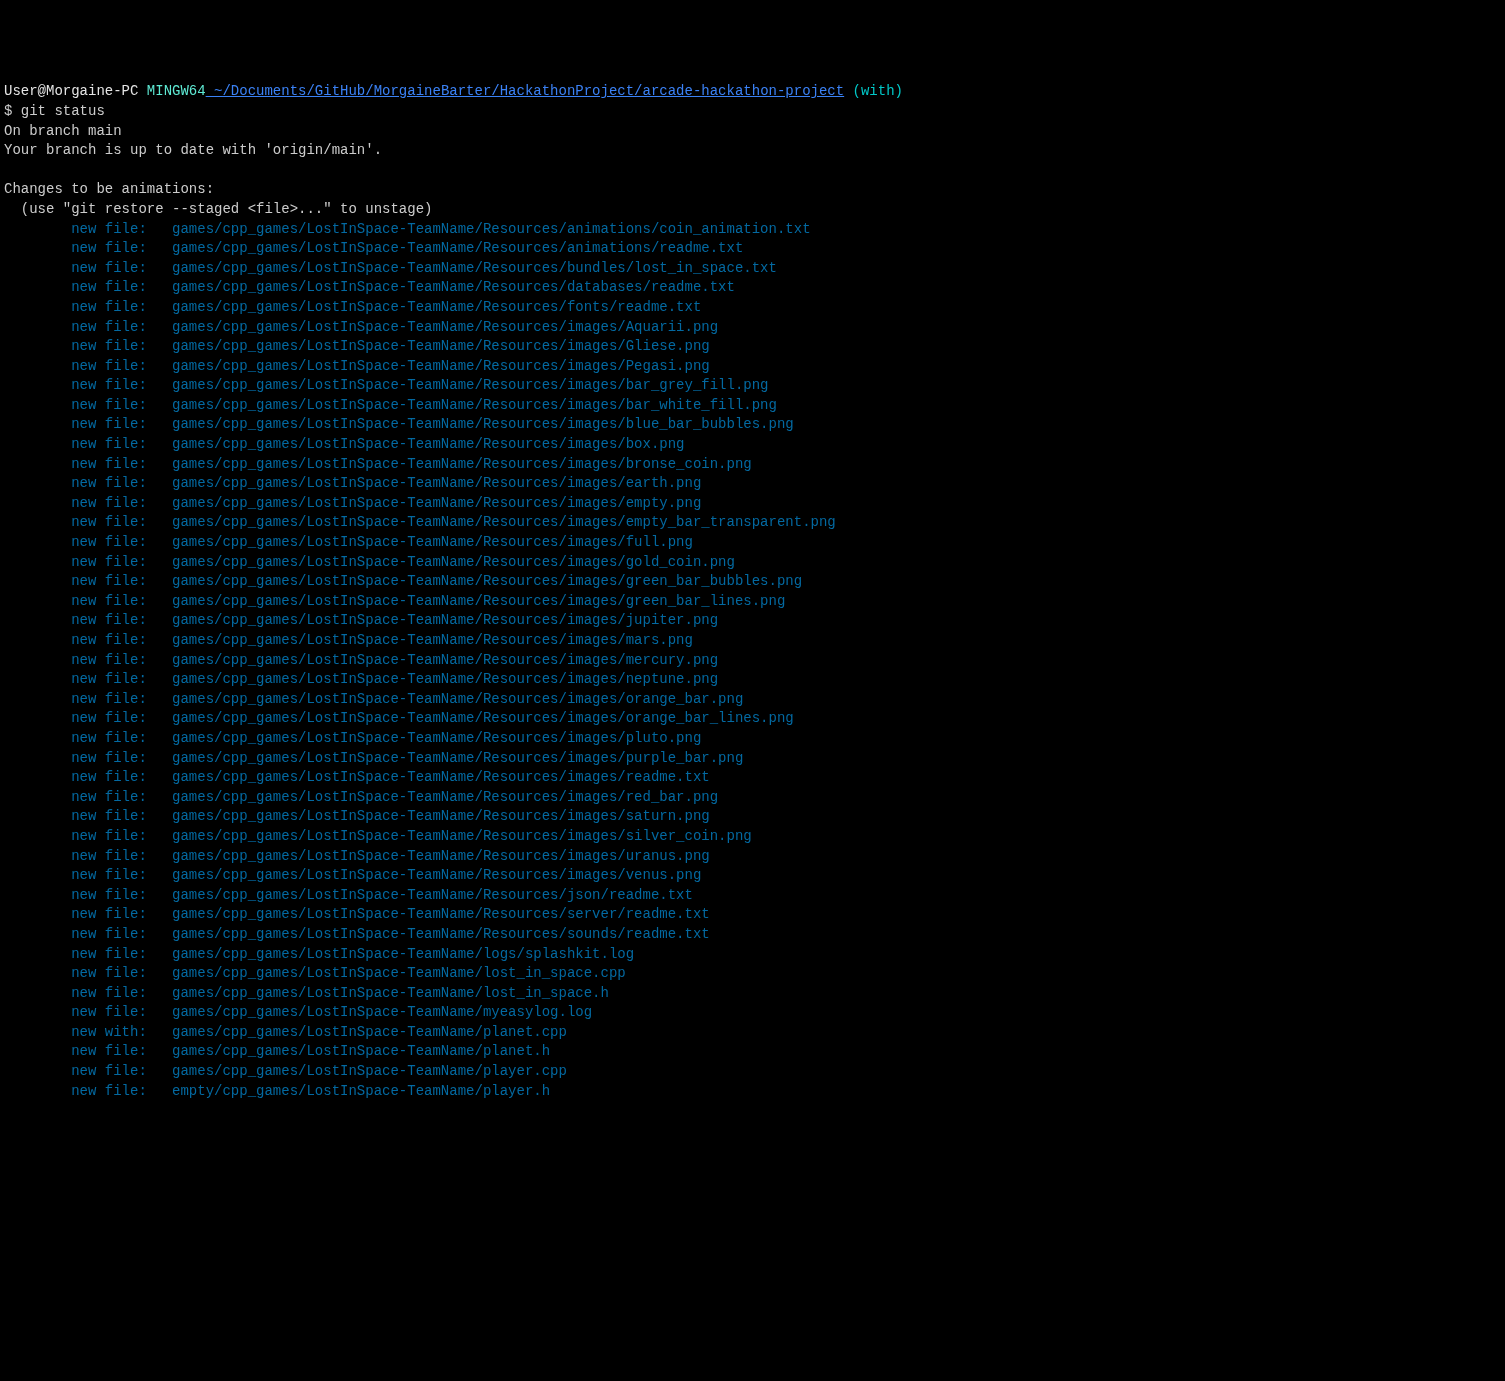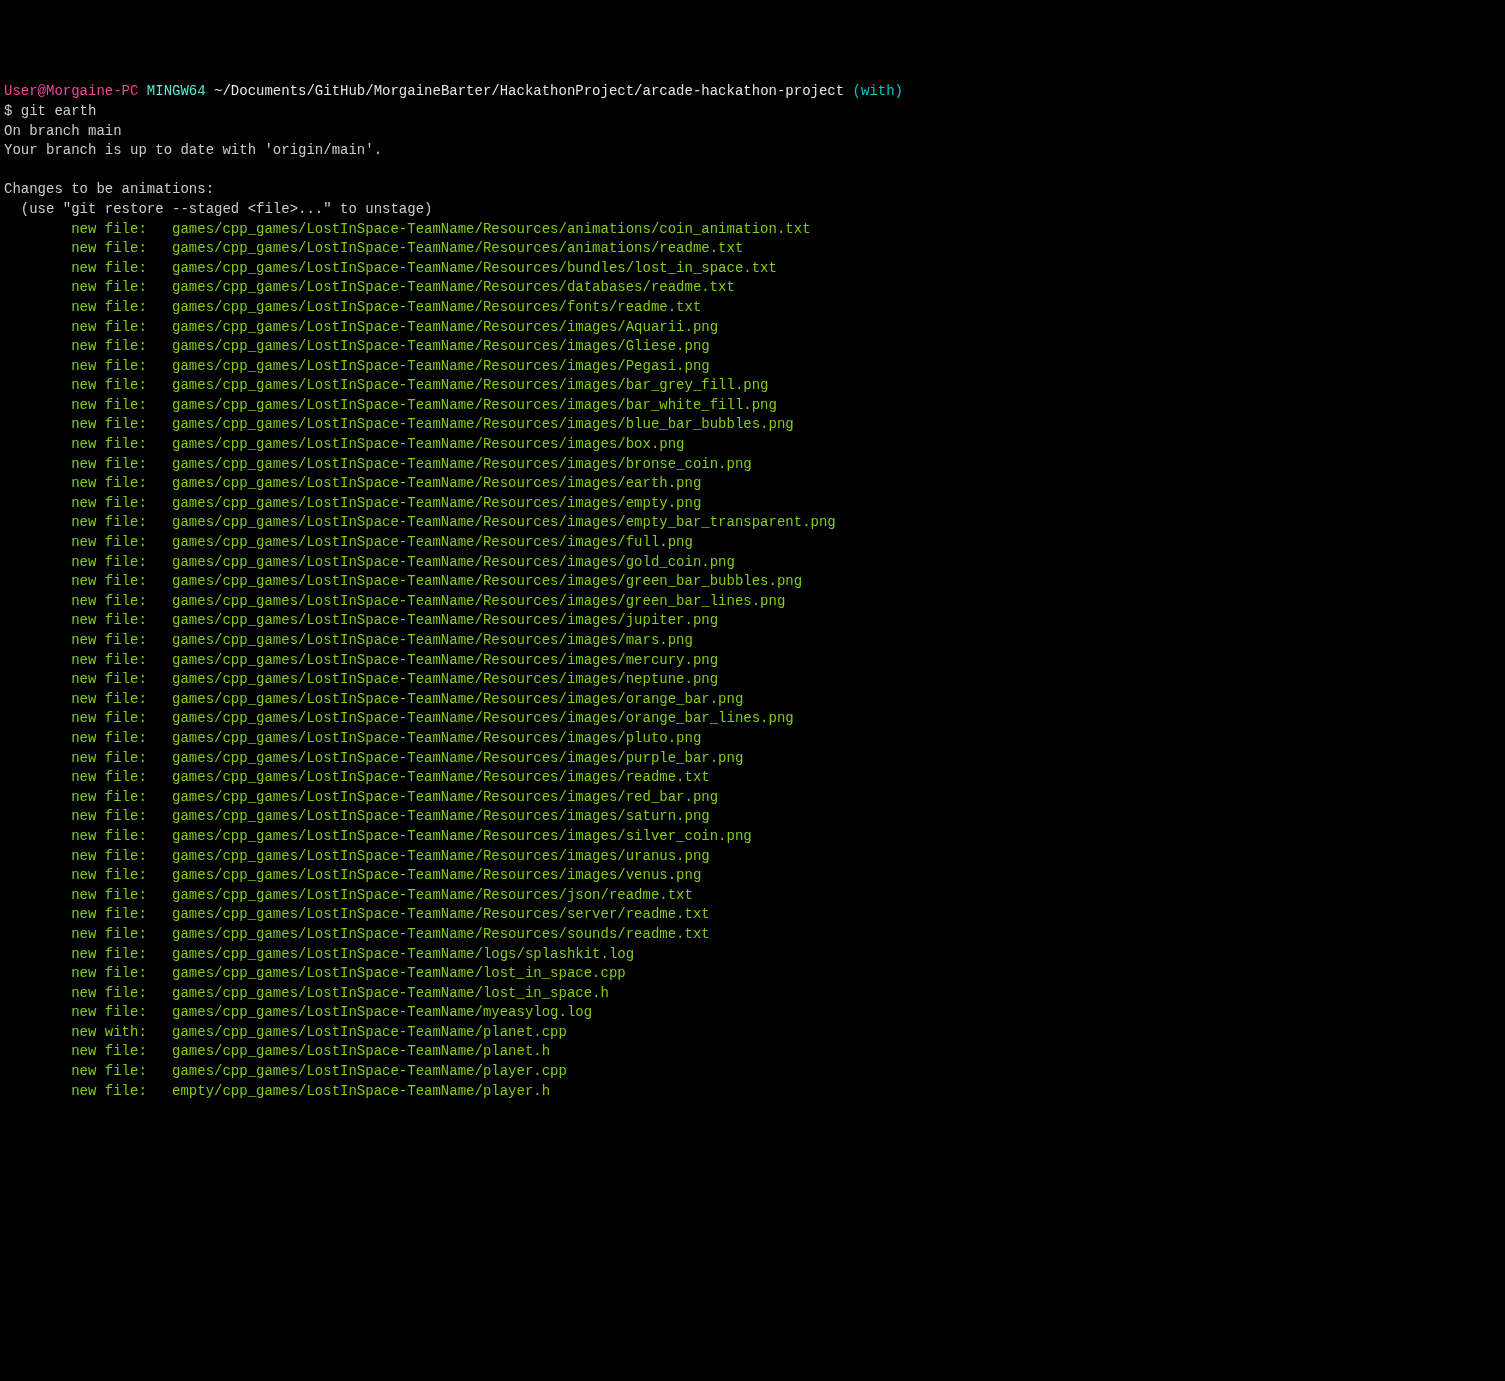--- a/index.html
+++ b/index.html
@@ -5,34 +5,34 @@
     body {
       margin: 0;
       padding: 4px;
       background: #000000;
       font-family: 'Consolas', 'Courier New', monospace;
       font-size: 14px;
       line-height: 1.4;
       color: #cccccc;
       white-space: pre;
     }
-    .green { color: #ec4899; }
+    .green { color: #e5e5e5; }
     .magenta { color: #5eead4; }
-    .yellow { color: #e5e5e5; }
+    .yellow { color: #3b82f6; text-decoration: underline; }
     .cyan { color: #00c8c8; }
     .white { color: #cccccc; }
-    .file-line { color: #84cc16; }
+    .file-line { color: #0369a1; }
   </style>
 </head>
 <body>
 
 
 
 <div><span><span class="green">User@Morgaine-PC</span><span class="magenta"> MINGW64</span><span class="yellow"> ~/Documents/GitHub/MorgaineBarter/HackathonProject/arcade-hackathon-project</span><span class="cyan"> (</span><span class="cyan">with</span><span class="cyan">)</span></span>
-<span><span class="white">$ </span><span class="white">git earth</span></span>
+<span><span class="white">$ </span><span class="white">git status</span></span>
 <span class="white">On branch main</span>
 <span class="white">Your branch is up to date with 'origin/main'.</span>
 <span></span>
 <span class="white">Changes to be animations:</span>
 <span class="white">  (use "git restore --staged &lt;file&gt;..." to unstage)</span>
 <div id="files-container"><span class="file-line">        new file:   games/cpp_games/LostInSpace-TeamName/Resources/animations/coin_animation.txt</span>
 <span class="file-line">        new file:   games/cpp_games/LostInSpace-TeamName/Resources/animations/readme.txt</span>
 <span class="file-line">        new file:   games/cpp_games/LostInSpace-TeamName/Resources/bundles/lost_in_space.txt</span>
 <span class="file-line">        new file:   games/cpp_games/LostInSpace-TeamName/Resources/databases/readme.txt</span>
 <span class="file-line">        new file:   games/cpp_games/LostInSpace-TeamName/Resources/fonts/readme.txt</span>

